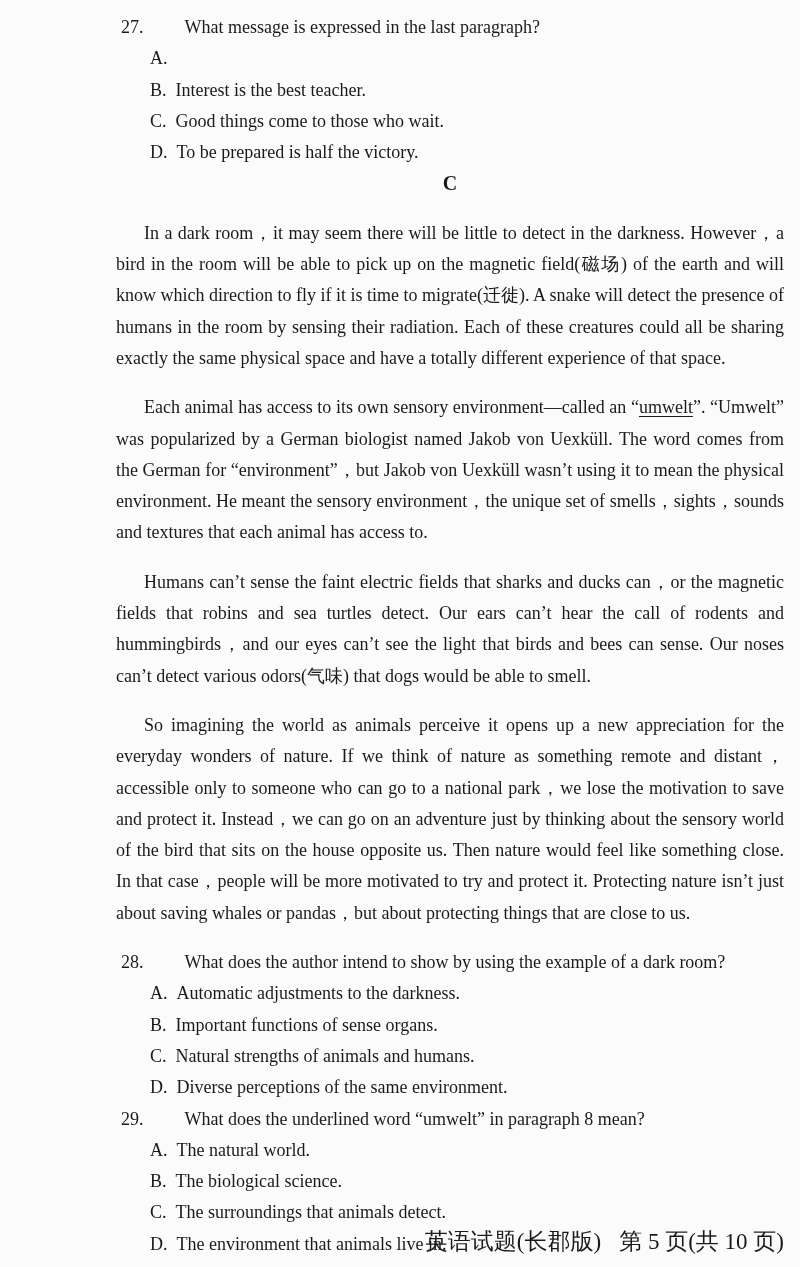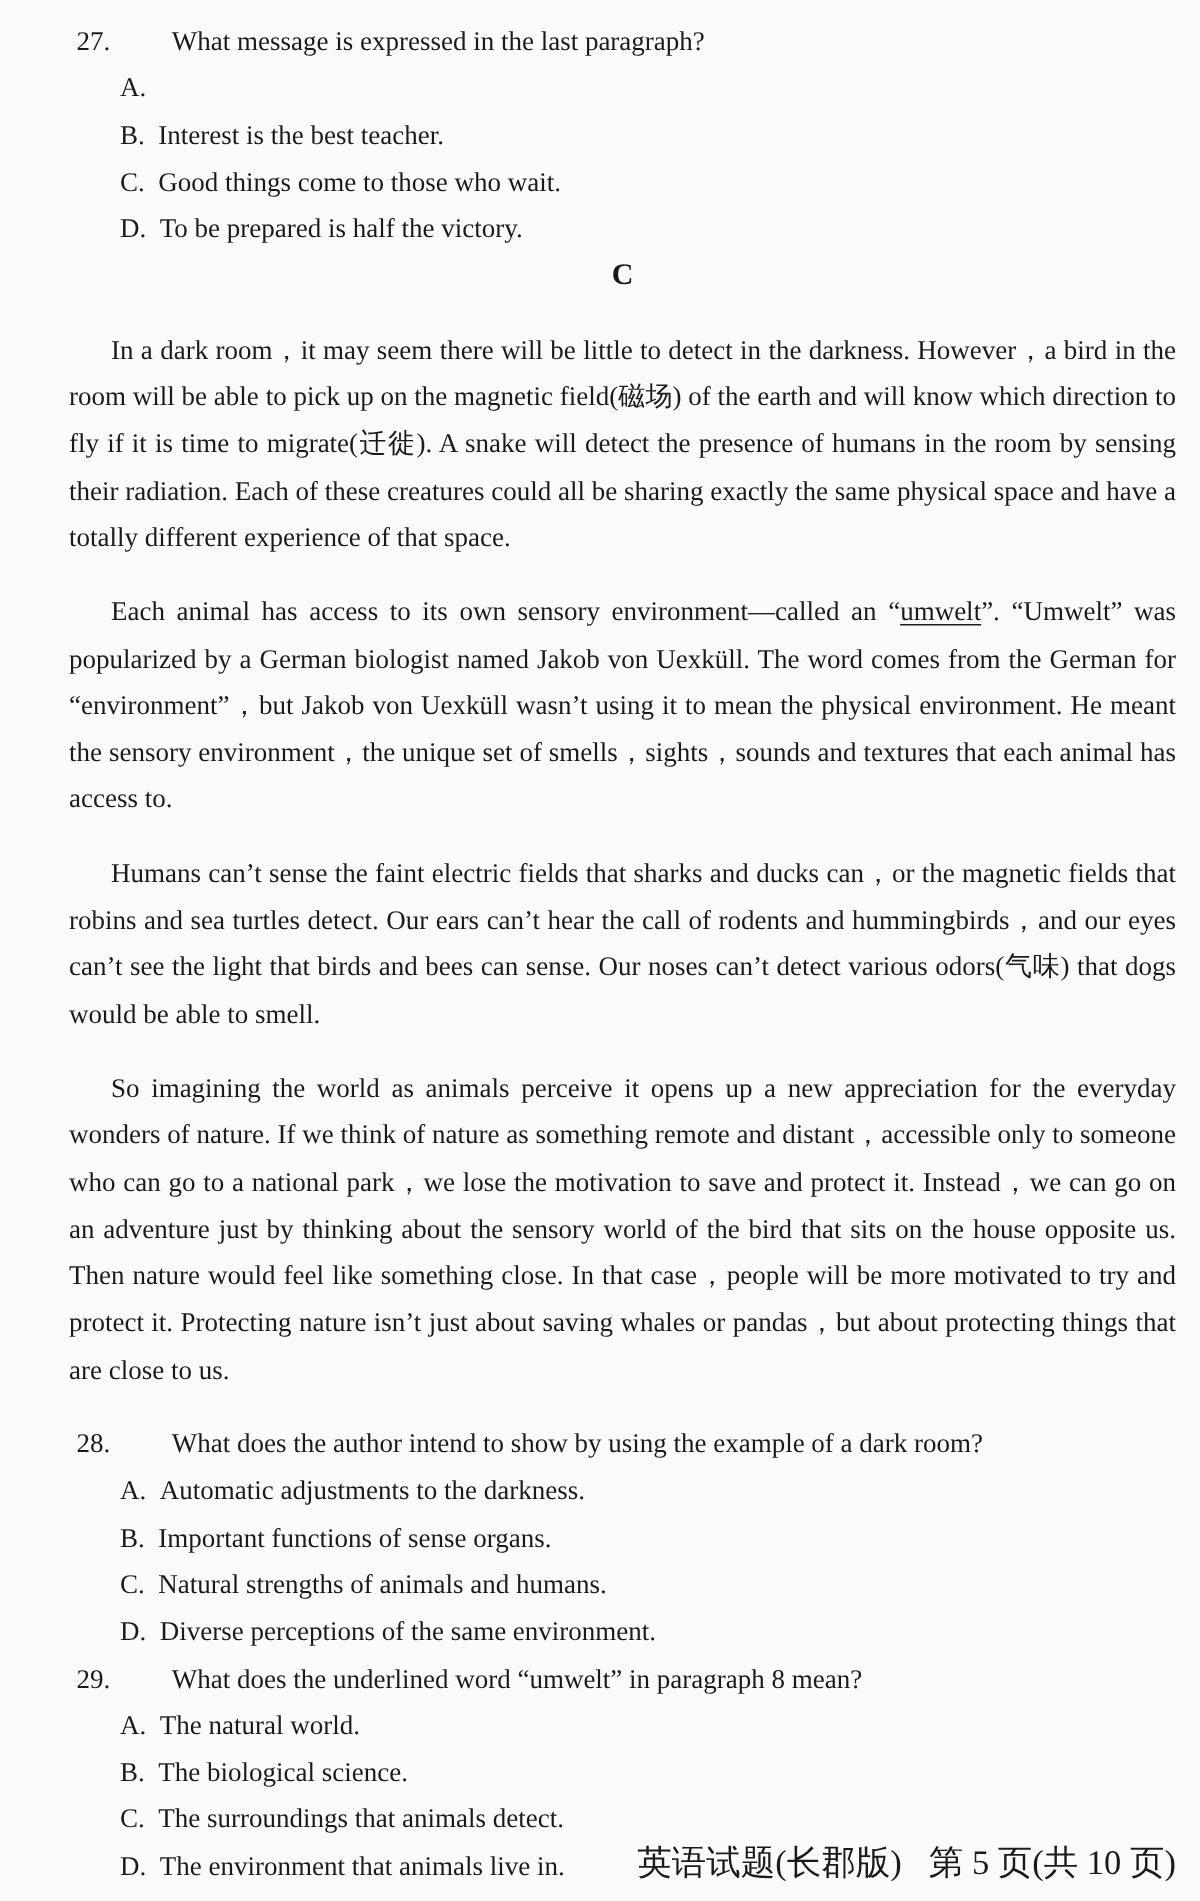--- a/index.html
+++ b/index.html
@@ -5,21 +5,21 @@
   html, body {
     margin: 0;
     padding: 0;
     background: #fbfbfb;
   }
   .page {
     position: relative;
     width: 800px;
     height: 1267px;
     box-sizing: border-box;
-    padding: 12px 16px 0 46px;
+    padding: 12px 16px 0 116px;
     background: #fbfbfb;
     color: #1a1a1a;
     font-family: "Liberation Serif", "DejaVu Serif", serif;
     font-size: 18px;
     line-height: 31.3px;
     overflow: hidden;
   }
   .q-stem {
     display: flex;
     padding-left: 5px;

